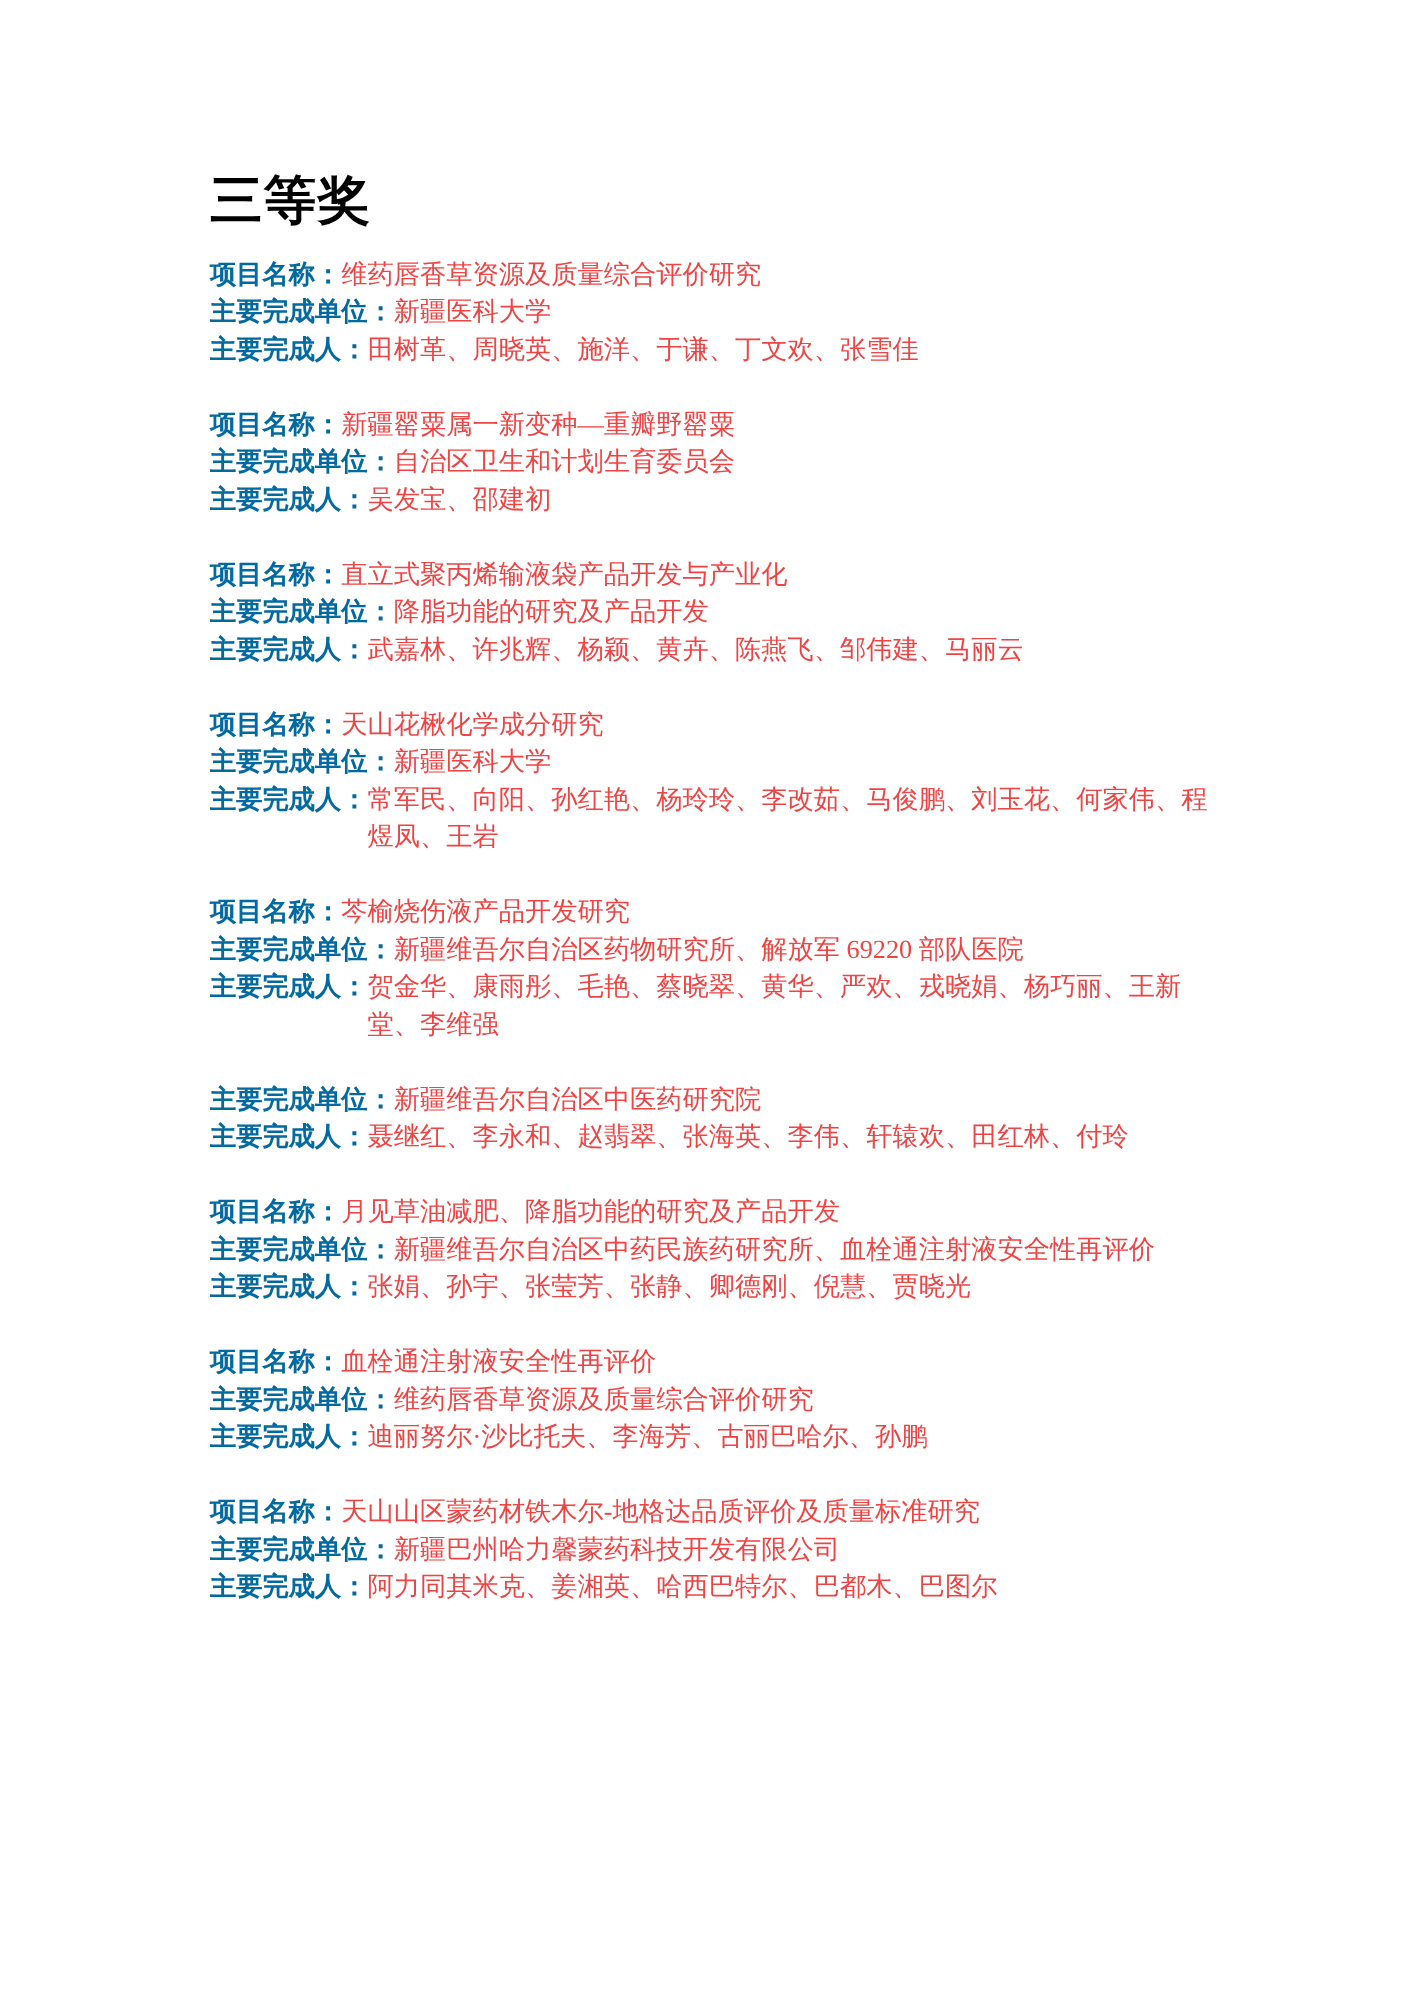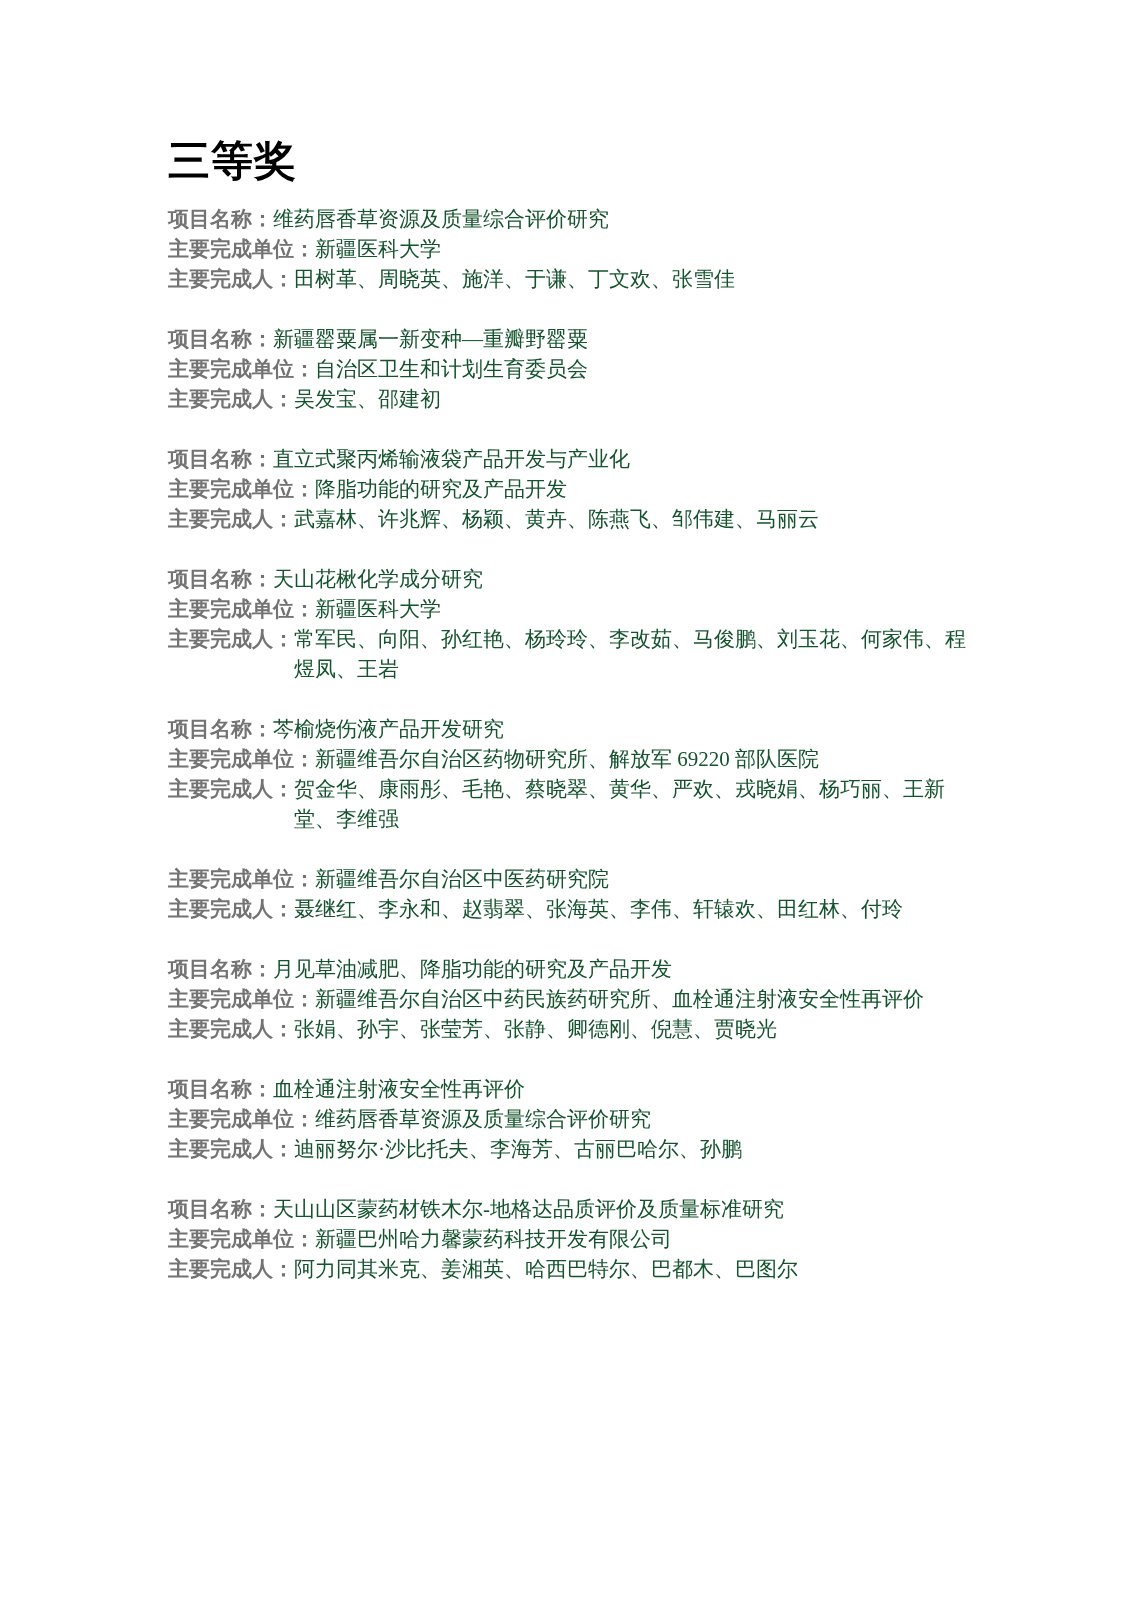--- a/index.html
+++ b/index.html
@@ -36,26 +36,26 @@
     margin: 0;
     font-size: 21px;
     line-height: 30px;
     
     padding-left: 126px;
     text-indent: -126px;
     max-width: 803px;
   }
   .lbl {
     font-weight: bold;
-    color: #737373;
+    color: #0369a1;
     text-align: center;
   }
   .val {
     font-weight: normal;
-    color: #14532d;
+    color: #ef4444;
   }
 </style>
 </head>
 <body>
 
 <div class="page">
 
   <h1 class="doc-title">三等奖</h1>
 
   <section class="award">

